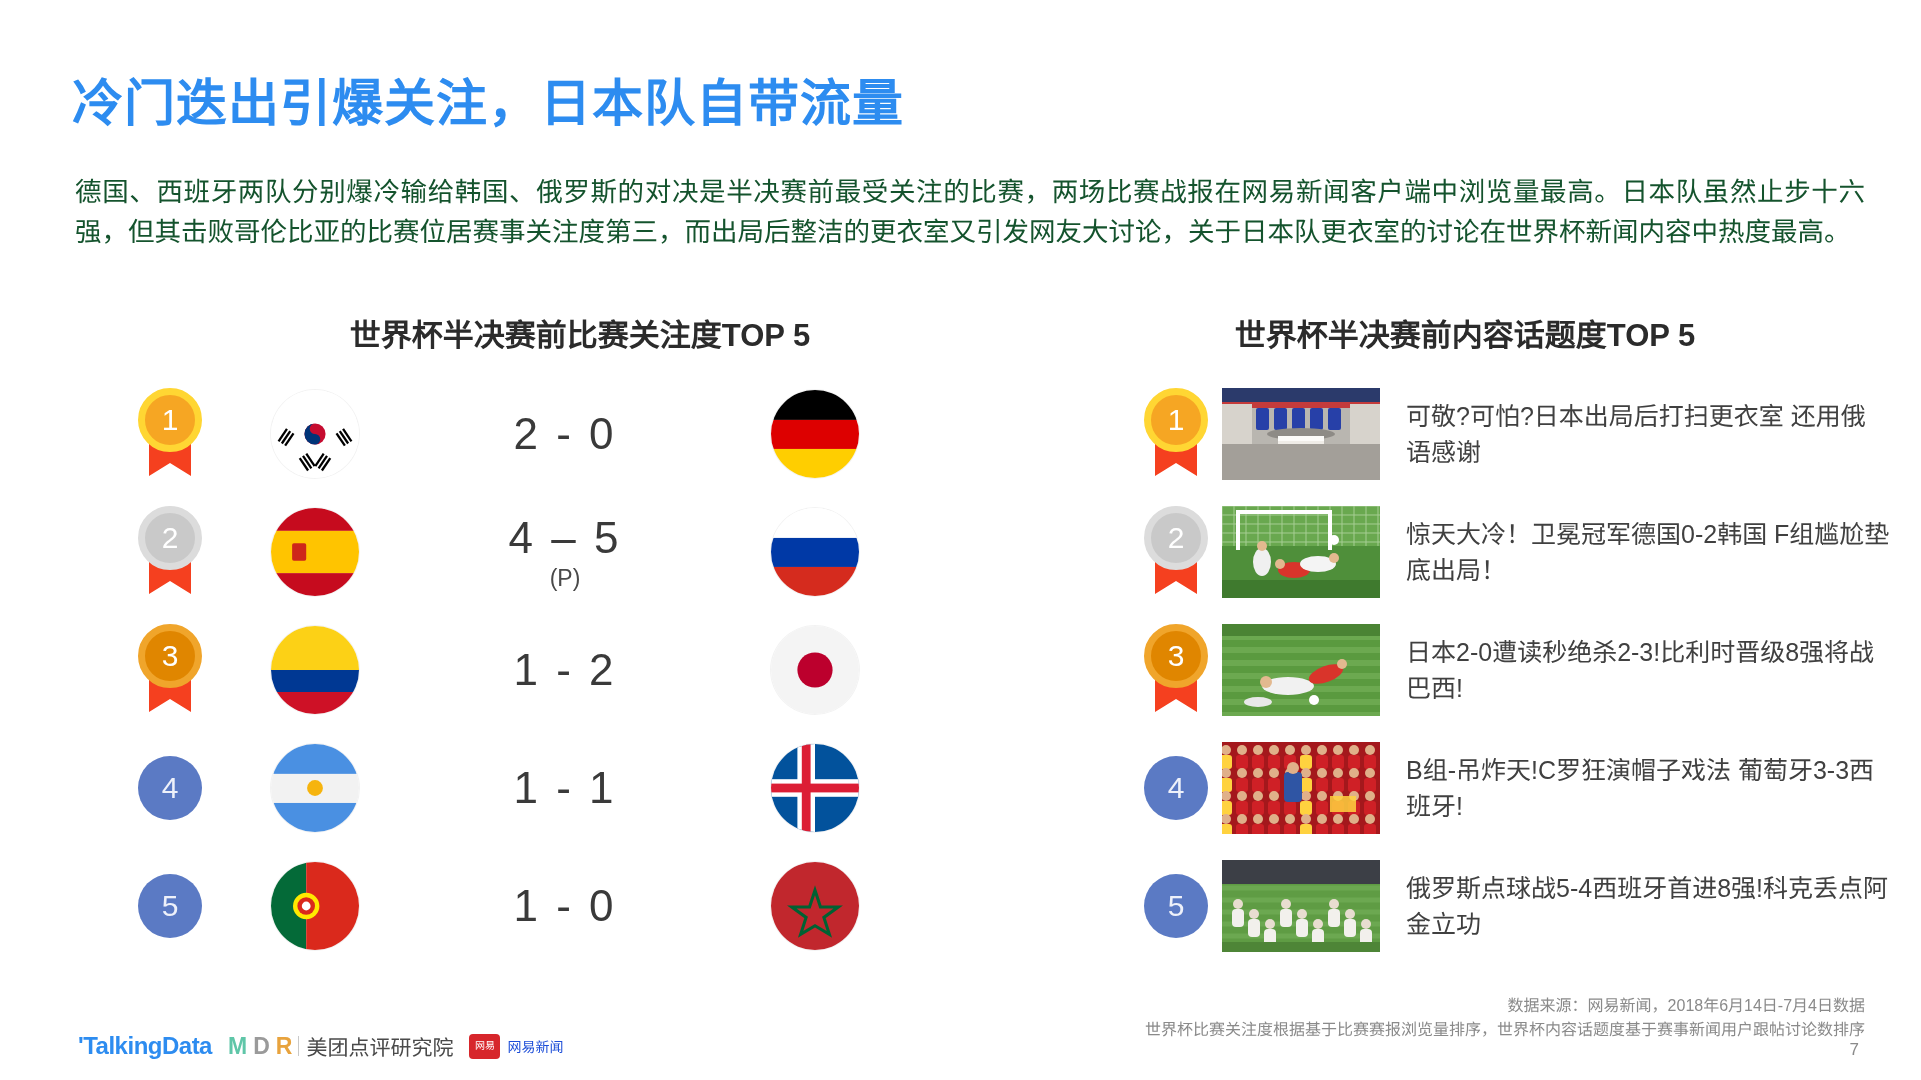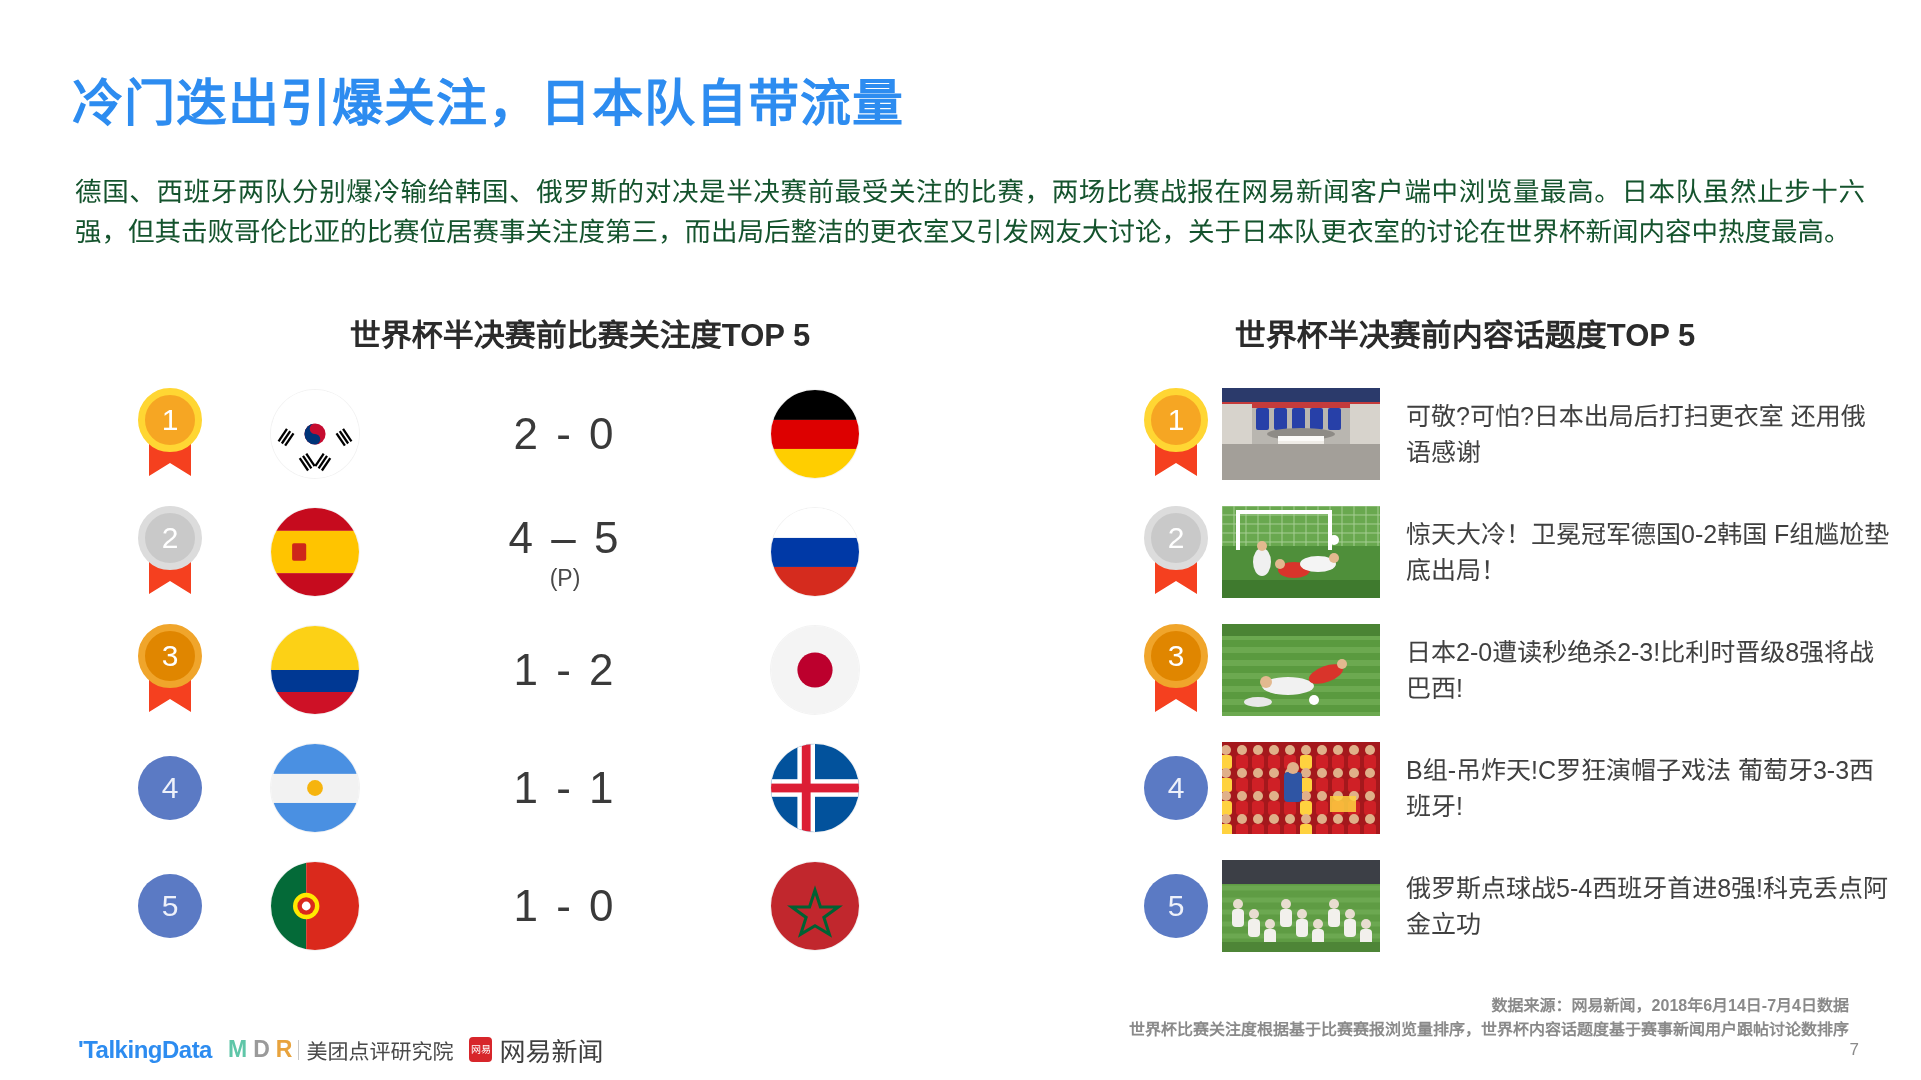--- a/index.html
+++ b/index.html
@@ -88,46 +88,46 @@
     width:158px;height:92px;flex:0 0 158px;overflow:hidden;
     background:#9aa4ad;position:relative;
   }
   .news-thumb svg{display:block;width:158px;height:92px;}
   .news-text{
     flex:1;padding-left:26px;font-size:25px;line-height:36px;color:#404040;
   }
 
   
   .source{
-    position:absolute;right:72px;top:994px;
-    text-align:right;font-size:16px;line-height:24px;color:#8a8a8a;font-weight:bold;
+    position:absolute;right:56px;top:994px;
+    text-align:right;font-size:16px;line-height:24px;color:#8a8a8a;
   }
   .pagenum{
     position:absolute;right:62px;top:1040px;
     font-size:17px;color:#8a8a8a;
   }
   .logos{
     position:absolute;left:78px;top:1031px;
     display:flex;align-items:center;gap:16px;
   }
   .logo-td{font-size:24px;font-weight:bold;color:#2d8cf0;letter-spacing:-.5px;}
   .logo-td .dot{color:#2d8cf0;}
   .logo-mdr{display:flex;align-items:center;gap:7px;}
   .logo-mdr .m{font-size:23px;font-weight:bold;color:#5fc6a8;letter-spacing:-1px;}
   .logo-mdr .d{font-size:23px;font-weight:bold;color:#9a9a9a;letter-spacing:-1px;}
   .logo-mdr .r{font-size:23px;font-weight:bold;color:#e8a33d;letter-spacing:-1px;}
   .logo-mdr .bar{width:1px;height:20px;background:#c9c9c9;}
   .logo-mdr .cn{font-size:21px;color:#4a4a4a;}
   .logo-nt{display:flex;align-items:center;gap:7px;}
   .logo-nt .badge{
-    width:23px;height:25px;border-radius:4px;background:#d7262b;
+    width:31px;height:25px;border-radius:4px;background:#d7262b;
     color:#fff;font-size:10px;display:flex;align-items:center;justify-content:center;
     line-height:1;
   }
-  .logo-nt .cn{font-size:26px;color:#404040;}
+  .logo-nt .cn{font-size:14px;color:#1d4ed8;}
 </style>
 </head>
 <body>
 
 <div class="slide">
 
   <div class="title">冷门迭出引爆关注，日本队自带流量</div>
   <div class="intro">德国、西班牙两队分别爆冷输给韩国、俄罗斯的对决是半决赛前最受关注的比赛，两场比赛战报在网易新闻客户端中浏览量最高。日本队虽然止步十六强，但其击败哥伦比亚的比赛位居赛事关注度第三，而出局后整洁的更衣室又引发网友大讨论，关于日本队更衣室的讨论在世界杯新闻内容中热度最高。</div>
 
   <div class="sec-head" id="head-left">世界杯半决赛前比赛关注度TOP 5</div>

